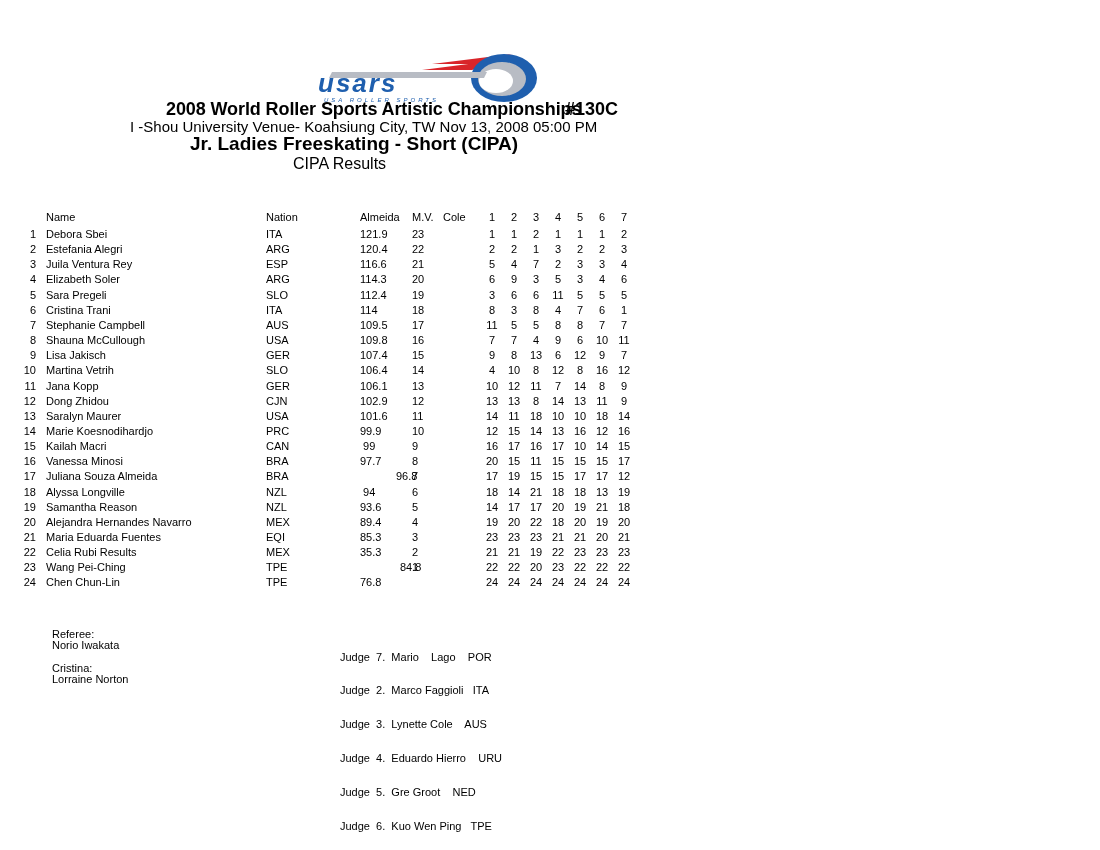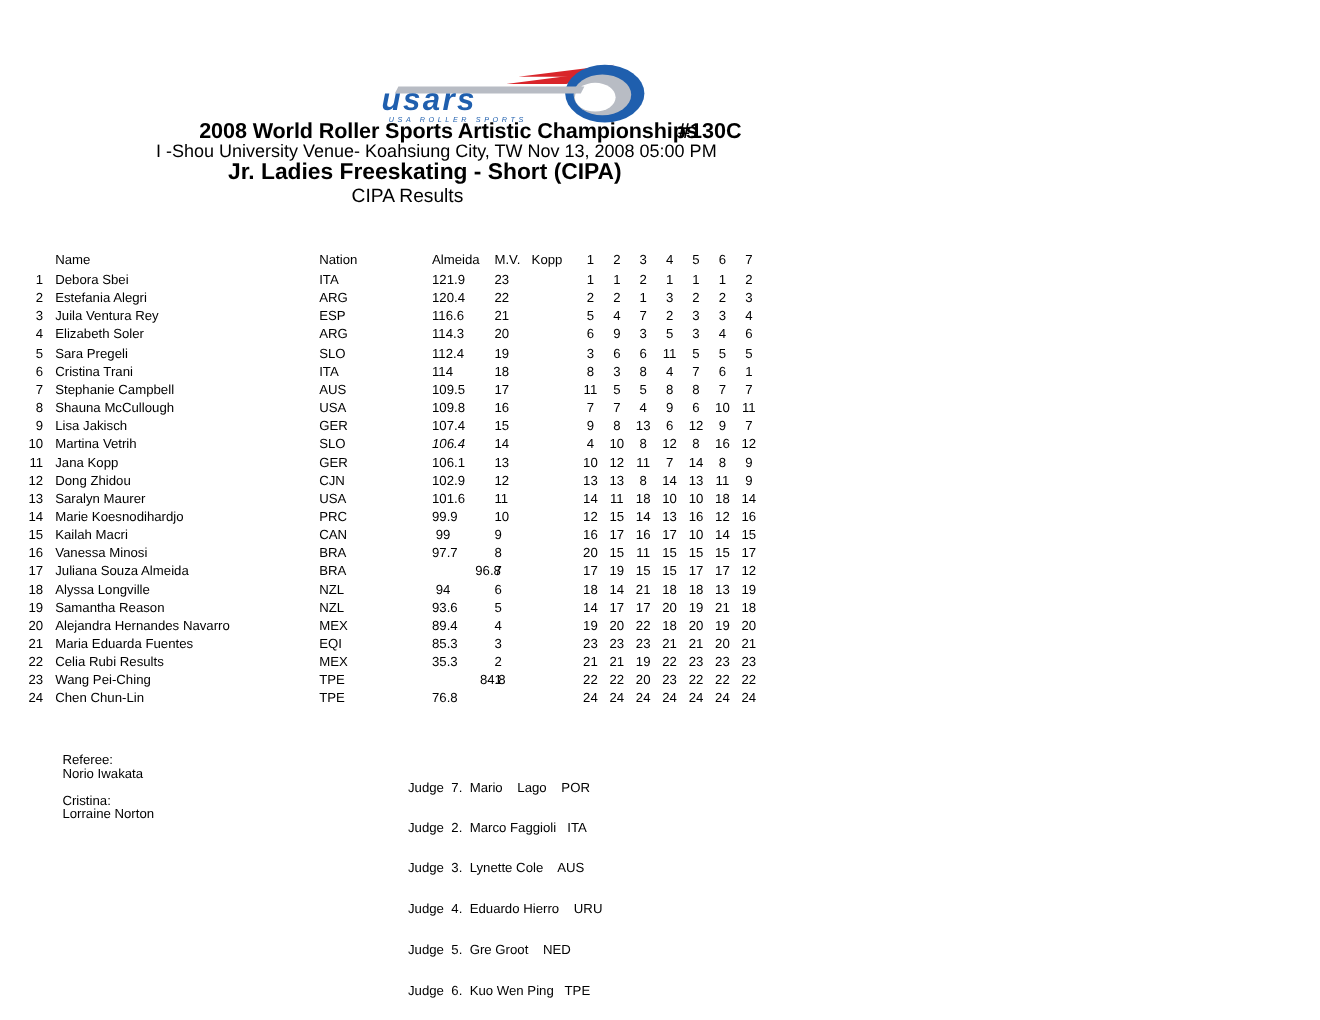--- a/index.html
+++ b/index.html
@@ -65,21 +65,21 @@
 <div class="event-code">#130C</div>
 <div class="venue">I -Shou University Venue- Koahsiung City, TW  Nov 13, 2008  05:00 PM</div>
 <div class="title2">Jr. Ladies Freeskating - Short (CIPA)</div>
 <div class="title3">CIPA Results</div>
 
 <div class="hdr">
   <span class="c c-name">Name</span>
   <span class="c c-nation">Nation</span>
   <span class="c c-points">Almeida</span>
   <span class="c c-mv">M.V.</span>
-  <span class="c c-rule">Kopp</span>
+  <span class="c c-rule">Cole</span>
   <span class="c c-j c-j1">1</span>
   <span class="c c-j c-j2">2</span>
   <span class="c c-j c-j3">3</span>
   <span class="c c-j c-j4">4</span>
   <span class="c c-j c-j5">5</span>
   <span class="c c-j c-j6">6</span>
   <span class="c c-j c-j7">7</span>
 </div>
 
 <div id="rows">
@@ -215,21 +215,21 @@
       <span class="c c-j c-j3" style="white-space: pre;">13</span>
       <span class="c c-j c-j4" style="white-space: pre;">6</span>
       <span class="c c-j c-j5" style="white-space: pre;">12</span>
       <span class="c c-j c-j6" style="white-space: pre;">9</span>
       <span class="c c-j c-j7" style="white-space: pre;">7</span>
     </div>
     <div class="row" style="top: 364.35px;">
       <span class="c c-place" style="white-space: pre;">10</span>
       <span class="c c-name" style="white-space: pre;">Martina Vetrih</span>
       <span class="c c-nation" style="white-space: pre;">SLO</span>
-      <span class="c c-points" style="white-space: pre; font-style: italic;">106.4</span>
+      <span class="c c-points" style="white-space: pre;">106.4</span>
       <span class="c c-mv" style="white-space: pre;">14</span>
       <span class="c c-rule" style="white-space: pre;"></span>
       <span class="c c-j c-j1" style="white-space: pre;">4</span>
       <span class="c c-j c-j2" style="white-space: pre;">10</span>
       <span class="c c-j c-j3" style="white-space: pre;">8</span>
       <span class="c c-j c-j4" style="white-space: pre;">12</span>
       <span class="c c-j c-j5" style="white-space: pre;">8</span>
       <span class="c c-j c-j6" style="white-space: pre;">16</span>
       <span class="c c-j c-j7" style="white-space: pre;">12</span>
     </div>

